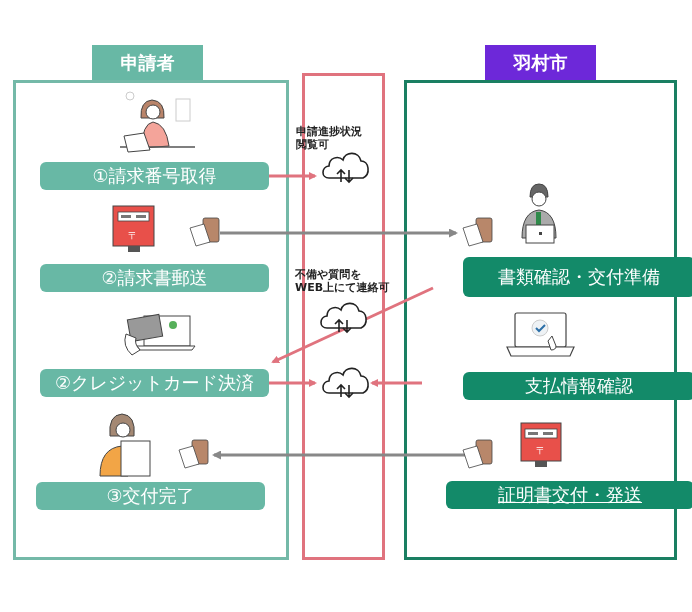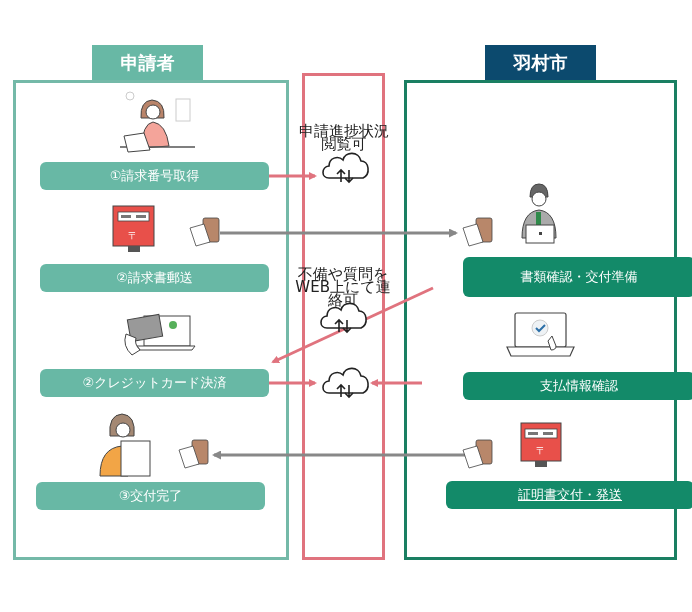--- a/index.html
+++ b/index.html
@@ -1,35 +1,35 @@
 <!DOCTYPE html>
 <html><head>
 <meta charset="utf-8">
 <style>
   html,body{margin:0;padding:0;background:#fff;}
   body{width:692px;height:612px;position:relative;overflow:hidden;font-family:"DejaVu Sans",sans-serif;}
   .tab{position:absolute;height:36px;color:#fff;font-weight:bold;font-size:18px;display:flex;align-items:center;justify-content:center;}
   .box{position:absolute;box-sizing:border-box;}
-  .btn{position:absolute;border-radius:6px;color:#fff;font-size:13px;display:flex;align-items:center;justify-content:center;text-align:center;line-height:16px;box-sizing:border-box;}
+  .btn{position:absolute;border-radius:6px;color:#fff;font-size:18px;display:flex;align-items:center;justify-content:center;text-align:center;line-height:16px;box-sizing:border-box;}
   .lbtn{background:#68b8a5;}
   .rbtn{background:#138a69;margin-left:41px;}
-  .note{position:absolute;font-size:15px;font-weight:normal;color:#222;text-align:center;line-height:13px;width:96px;}
+  .note{position:absolute;font-size:11px;font-weight:bold;color:#222;line-height:13px;width:96px;}
   svg.ov{position:absolute;left:0;top:0;}
 </style>
 </head>
 <body>
 
 <div class="tab" style="left:92px;top:45px;width:111px;background:#68b8a5;">
   <span>申請者</span>
 </div>
 <div class="box" style="left:13px;top:80px;width:276px;height:480px;border:3px solid #74b9a8;"></div>
 
 <div class="box" style="left:302px;top:73px;width:83px;height:487px;border:3px solid #e0737e;"></div>
 
-<div class="tab" style="left:485px;top:45px;width:111px;background:#0c4a6e;">
+<div class="tab" style="left:485px;top:45px;width:111px;background:#6d28d9;">
   <span>羽村市</span>
 </div>
 <div class="box" style="left:404px;top:80px;width:273px;height:480px;border:3px solid #1a7f62;"></div>
 
 <div class="btn lbtn" style="left:40px;top:162px;width:229px;height:28px;">
   <span>①請求番号取得</span>
 </div>
 <div class="btn lbtn" style="left:40px;top:264px;width:229px;height:28px;">
   <span>②請求書郵送</span>
 </div>

